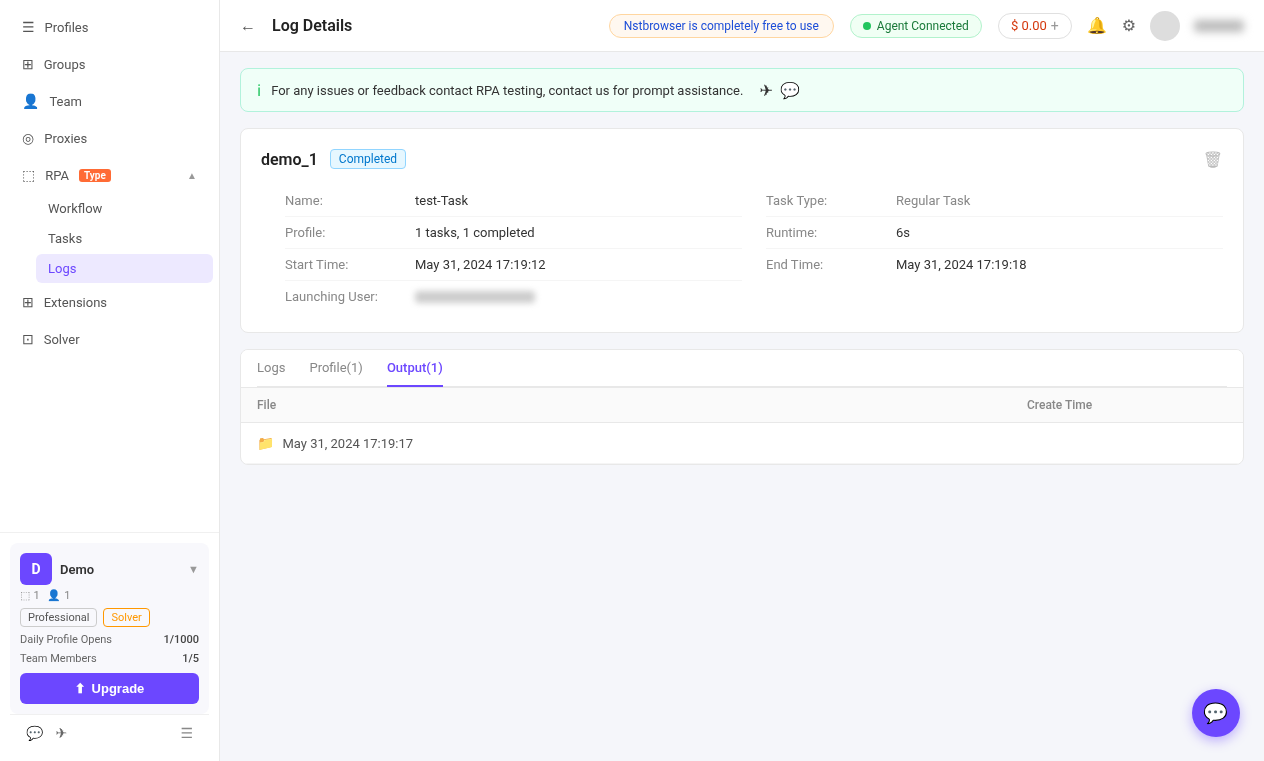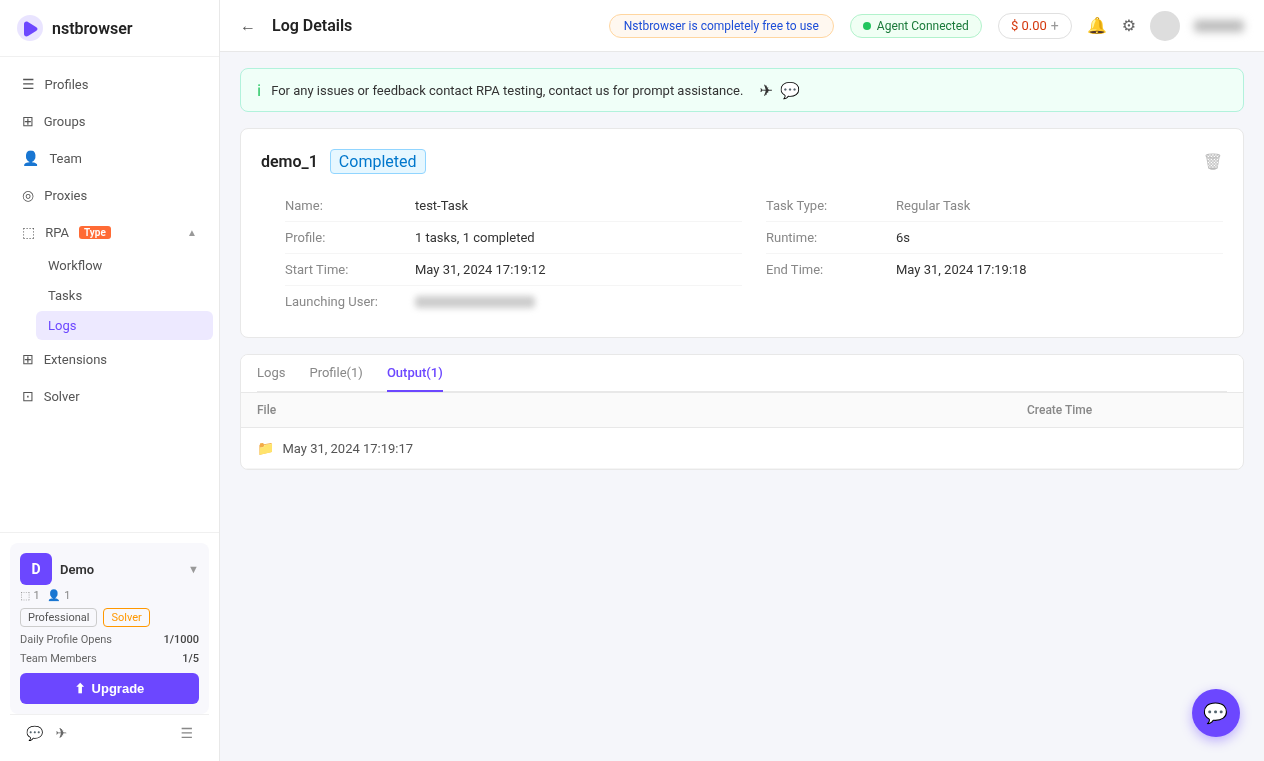--- a/index.html
+++ b/index.html
@@ -60,21 +60,21 @@
 
     
     .info-banner { background: #f0fff8; border: 1px solid #b2f2dc; border-radius: 8px; padding: 10px 16px; display: flex; align-items: center; gap: 10px; margin-bottom: 16px; font-size: 13px; color: #333; }
     .info-icon { color: #22c55e; font-size: 16px; }
     .banner-links { display: flex; gap: 8px; margin-left: 6px; }
 
     
     .log-card { background: #fff; border: 1px solid #e8e8e8; border-radius: 8px; padding: 20px; margin-bottom: 16px; }
     .log-header { display: flex; align-items: center; gap: 12px; margin-bottom: 16px; }
     .log-title { font-size: 16px; font-weight: 600; color: #222; }
-    .completed-badge { background: #e6f7ff; color: #0077cc; border: 1px solid #91d5ff; border-radius: 4px; font-size: 16px; padding: 2px 8px; }
+    .completed-badge { background: #e6f7ff; color: #0077cc; border: 1px solid #91d5ff; border-radius: 4px; font-size: 12px; padding: 2px 8px; }
     .delete-icon { margin-left: auto; color: #bbb; cursor: pointer; font-size: 16px; }
     .details-grid { display: grid; grid-template-columns: 1fr 1fr; gap: 0; }
     .detail-row { display: flex; align-items: flex-start; padding: 8px 0; border-bottom: 1px solid #f5f5f5; margin-left: 24px; }
     .detail-label { color: #888; width: 130px; flex-shrink: 0; font-size: 13px; }
     .detail-value { color: #333; font-size: 13px; }
     .detail-value-orange { color: #888; font-size: 13px; }
 
     
     .tabs { display: flex; gap: 24px; border-bottom: 1px solid #e8e8e8; margin-bottom: 0; }
     .tab { padding: 10px 0 10px; font-size: 13px; cursor: pointer; color: #888; border-bottom: 2px solid transparent; margin-bottom: -1px; }
@@ -90,27 +90,20 @@
     .file-link { color: #6c47ff; text-decoration: none; font-size: 13px; }
     .time-val { color: #555; font-size: 13px; width: 200px; }
 
     
     .chat-bubble { position: fixed; bottom: 24px; right: 24px; width: 48px; height: 48px; background: #6c47ff; border-radius: 50%; display: flex; align-items: center; justify-content: center; cursor: pointer; box-shadow: 0 4px 12px rgba(108,71,255,0.4); }
   </style>
 </head>
 <body>
 
 <div class="sidebar">
-  <div class="sidebar-logo">
-    <svg class="logo-icon" viewBox="0 0 28 28" fill="none">
-      <circle cx="14" cy="14" r="13" fill="#6c47ff" opacity="0.15"></circle>
-      <path d="M8 10 C8 8 10 7 12 8 L20 13 C22 14 22 16 20 17 L12 22 C10 23 8 22 8 20 Z" fill="#6c47ff"></path>
-    </svg>
-    <span class="logo-text">nstbrowser</span>
-  </div>
 
   <div class="sidebar-nav">
     <div class="nav-item">
       <span style="font-size:14px;">☰</span>
       <span class="nav-item-label">Profiles</span>
     </div>
     <div class="nav-item">
       <span style="font-size:14px;">⊞</span>
       <span class="nav-item-label">Groups</span>
     </div>

